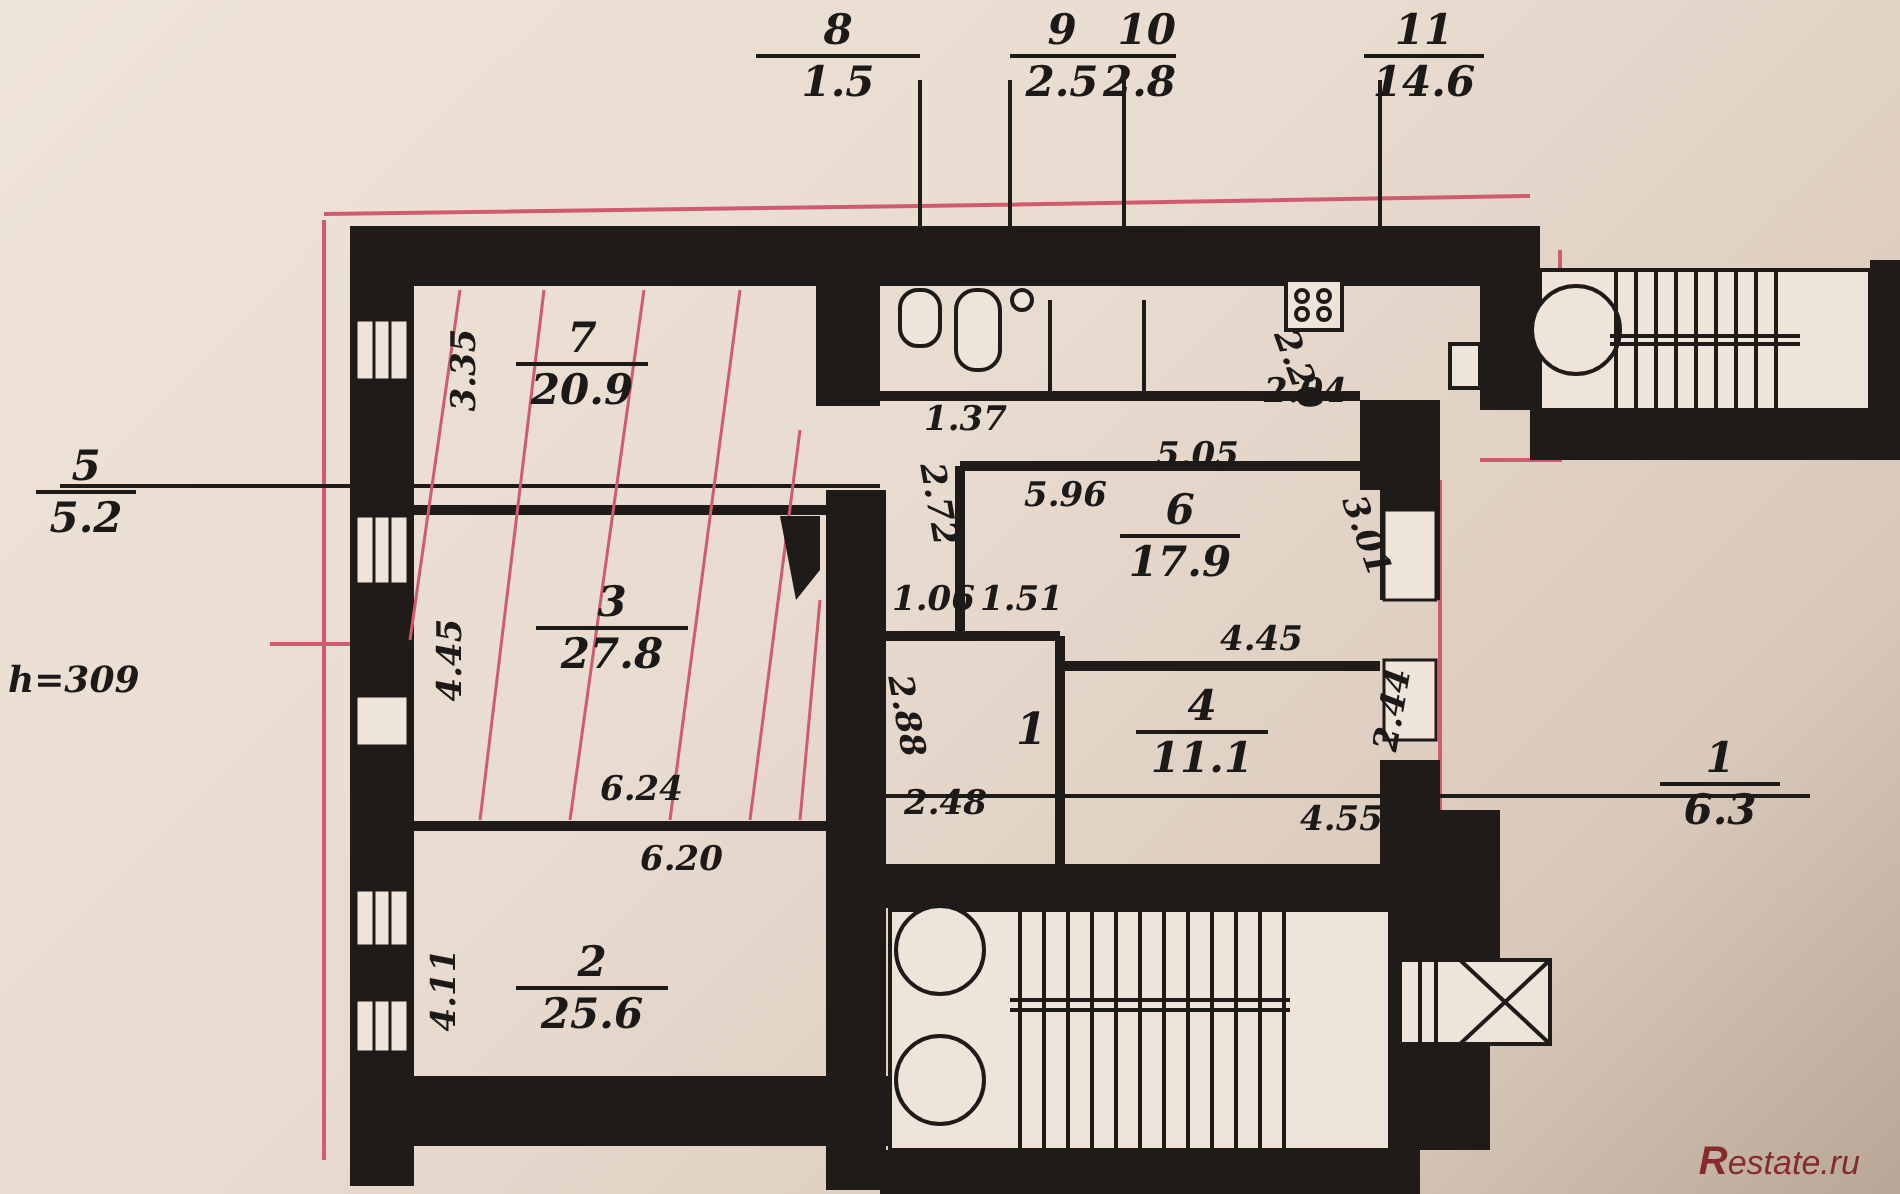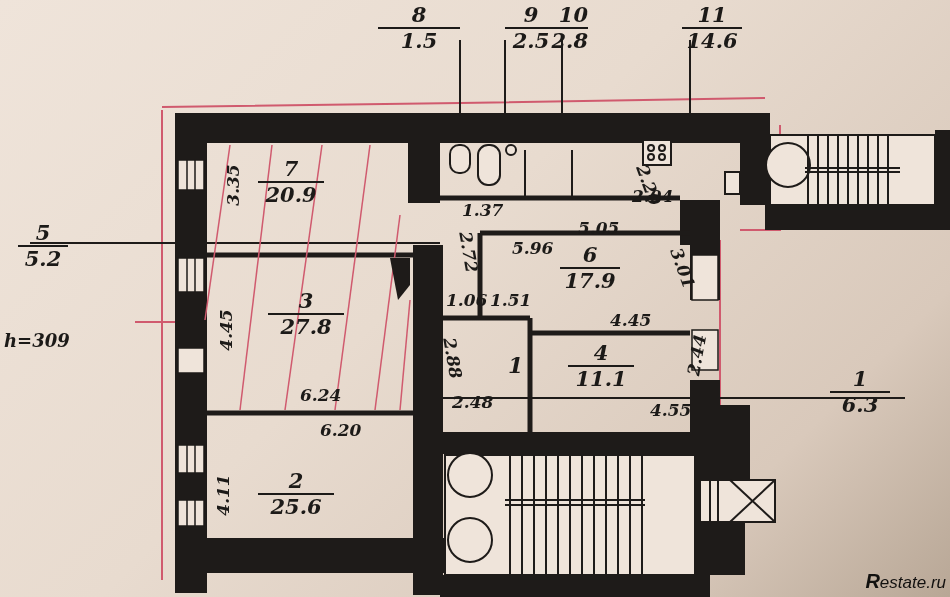--- a/index.html
+++ b/index.html
@@ -7,21 +7,21 @@
   .paper { position:absolute; left:0; top:0; width:950px; height:597px;
     background: linear-gradient(135deg, #efe4da 0%, #e8dbcf 45%, #d9c9bb 80%, #b8a796 100%); }
   svg.plan { position:absolute; left:0; top:0; }
   .lbl { position:absolute; font-family:"DejaVu Serif", serif; font-style:italic; color:#1c1a18; font-weight:bold; white-space:nowrap; }
   .num { font-size:22px; }
   .dim { font-size:17px; }
   .frac { position:absolute; text-align:center; font-family:"DejaVu Serif", serif; font-style:italic; font-weight:bold; color:#1c1a18; }
   .frac .top { display:block; font-size:21px; line-height:22px; }
   .frac .bar { display:block; height:2px; background:#1c1a18; margin:1px 0; }
   .frac .bot { display:block; font-size:21px; line-height:22px; }
-  .watermark { position:absolute; right:4px; bottom:4px; color:#000000; font-family:"Liberation Sans", sans-serif; font-style:italic; font-size:17px; opacity:0.9; }
+  .watermark { position:absolute; right:20px; bottom:4px; color:#7f1d1d; font-family:"Liberation Sans", sans-serif; font-style:italic; font-size:17px; opacity:0.9; }
   .watermark b { font-size:20px; }
 </style>
 </head>
 <body>
 
 <div class="paper"></div>
 
 <svg class="plan" width="950" height="597" viewBox="0 0 950 597">
 
   <g stroke="#d05a6e" stroke-width="2" fill="none">

